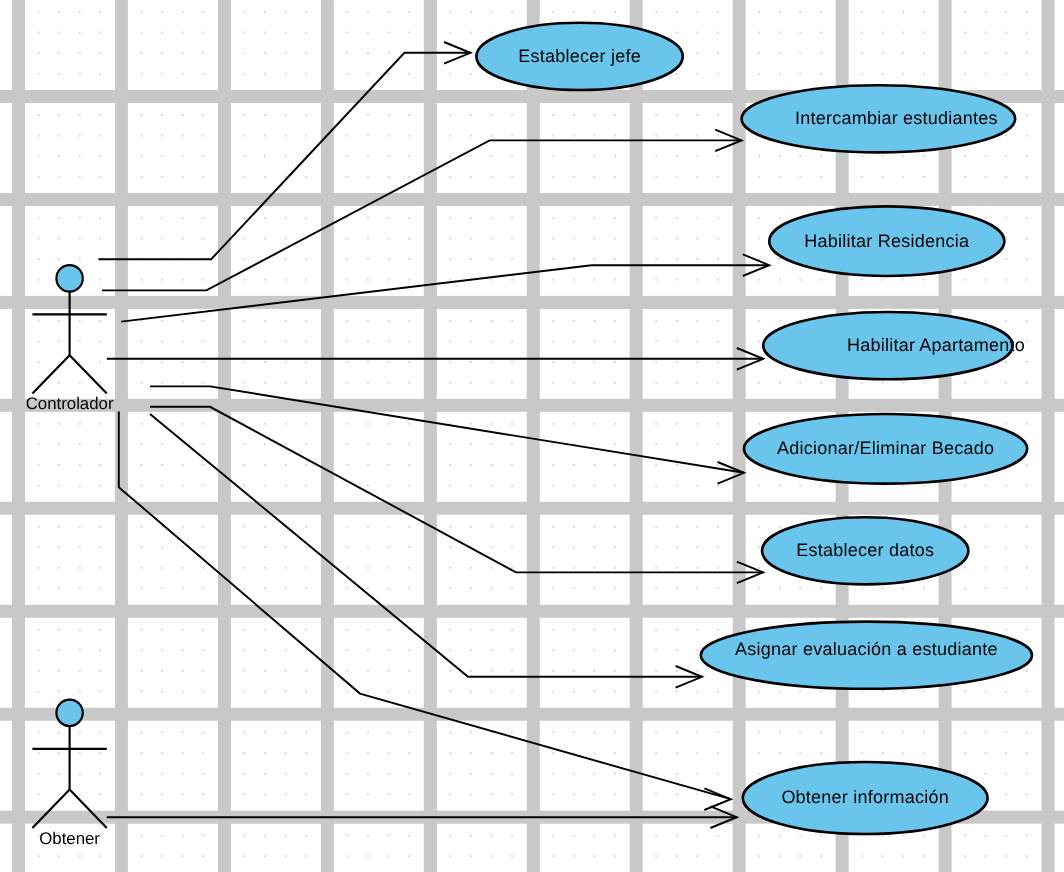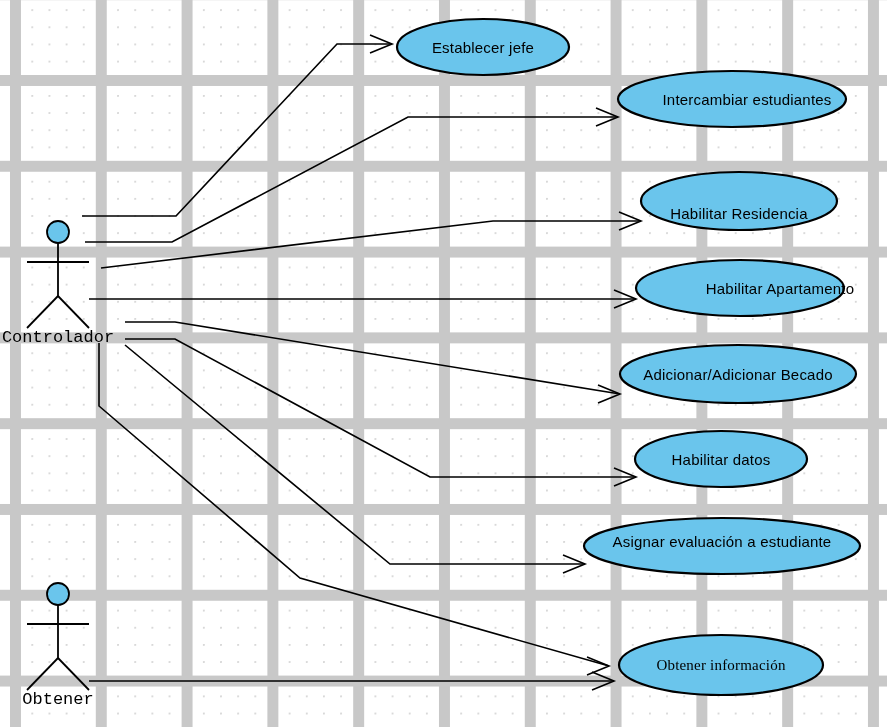--- a/index.html
+++ b/index.html
@@ -43,22 +43,22 @@
     font-size: 15px;
     font-family: "Liberation Sans", sans-serif;
     white-space: nowrap;
     transform: translate(-50%, -50%);
     pointer-events: none;
     letter-spacing: 0.2px;
   }
   .actor-label {
     position: absolute;
     color: #000000;
-    font-size: 17px;
-    font-family: Liberation Mono, monospace;
+    font-size: 14px;
+    font-family: Liberation Sans, sans-serif;
     white-space: nowrap;
     transform: translate(-50%, 0);
   }
 </style>
 </head>
 <body>
 
 <div id="canvas">
 
   <svg id="diagram-svg" width="887" height="727">
@@ -140,23 +140,23 @@
           <line x1="27" y1="624" x2="89" y2="624" stroke="#000000" stroke-width="1.8"></line>
           <line x1="58" y1="658" x2="27" y2="690" stroke="#000000" stroke-width="1.8"></line>
           <line x1="58" y1="658" x2="89" y2="690" stroke="#000000" stroke-width="1.8"></line>
         </g>
       </g>
   </svg>
 
   <div id="label-layer">
       <div class="uc-label" style="left: 483px; top: 47px;">Establecer jefe</div>
       <div class="uc-label" style="left: 732px; top: 99px; margin-left: 15px;">Intercambiar estudiantes</div>
-      <div class="uc-label" style="left: 739px; top: 201px; margin-top: 12px;">Habilitar Residencia</div>
+      <div class="uc-label" style="left: 739px; top: 201px;">Habilitar Residencia</div>
       <div class="uc-label" style="left: 740px; top: 288px; margin-left: 40px;">Habilitar Apartamento</div>
-      <div class="uc-label" style="left: 738px; top: 374px;">Adicionar/Adicionar Becado</div>
-      <div class="uc-label" style="left: 721px; top: 459px;">Habilitar datos</div>
+      <div class="uc-label" style="left: 738px; top: 374px;">Adicionar/Eliminar Becado</div>
+      <div class="uc-label" style="left: 721px; top: 459px;">Establecer datos</div>
       <div class="uc-label" style="left: 722px; top: 541px;">Asignar evaluación a estudiante</div>
-      <div class="uc-label" style="left: 721px; top: 665px; font-family: Liberation Serif, serif;">Obtener información</div>
+      <div class="uc-label" style="left: 721px; top: 665px;">Obtener información</div>
       <div class="actor-label" style="left: 58px; top: 328px;">Controlador</div>
       <div class="actor-label" style="left: 58px; top: 690px;">Obtener</div>
     </div>
 
 </div>
 
 </body></html>

